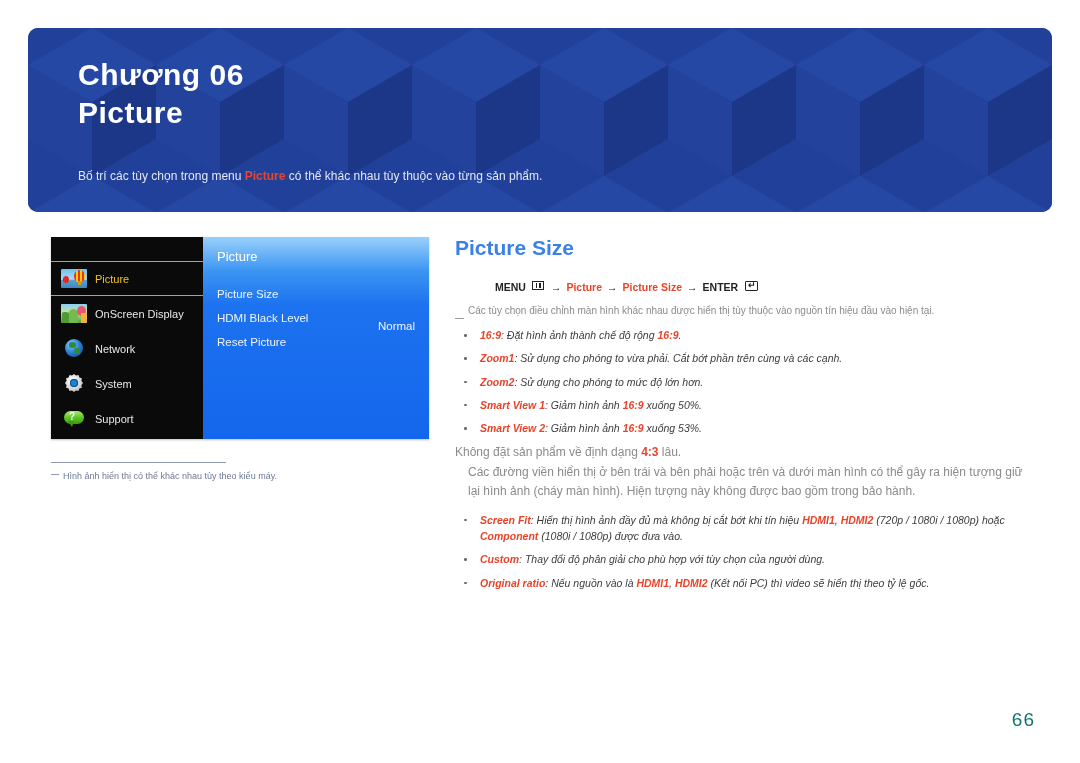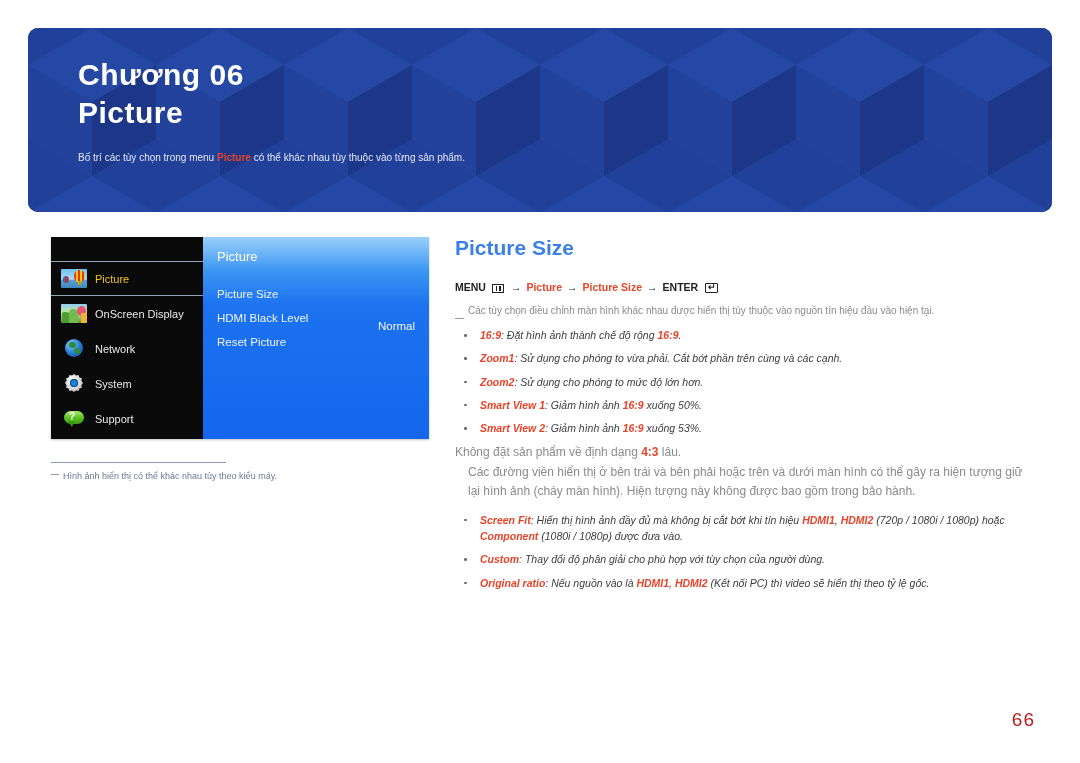--- a/index.html
+++ b/index.html
@@ -51,22 +51,22 @@
     font-weight: bold;
     color: #ffffff;
     letter-spacing: 0.5px;
     line-height: 1.28;
     margin: 0;
     white-space: nowrap;
   }
   .banner-note {
     position: absolute;
     left: 50px;
-    top: 123px;
-    font-size: 10px;
+    top: 140px;
+    font-size: 12px;
     color: #e3e7f4;
     white-space: nowrap;
     line-height: 1.4;
   }
   .banner-note .accent {
     color: #e8442a;
     font-weight: bold;
   }
 
   
@@ -243,22 +243,23 @@
     margin: 0 0 22px 0;
     line-height: 1.1;
   }
   .menupath {
     font-size: 10.5px;
     font-weight: bold;
     color: #222222;
     margin-bottom: 10px;
     white-space: nowrap;
     display: flex;
-    align-items: flex-end;
+    align-items: flex-start;
     gap: 4px;
+    margin-left: 40px;
   }
   .menupath .accent { color: #e8442a; }
   .menupath .arrow { color: #222; font-weight: normal; padding: 0 1px;}
   .icon-menu {
     display: inline-block;
     width: 12px;
     height: 9px;
     border: 1.2px solid #222;
     position: relative;
     box-sizing: border-box;
@@ -341,21 +342,21 @@
     line-height: 1.62;
   }
   .subnote .l1 { display: flex; align-items: flex-start; }
   .subnote .indent { padding-left: 13px; }
 
   .page-num {
     position: absolute;
     right: 45px;
     bottom: 32px;
     font-size: 19px;
-    color: #b91c1c;
+    color: #0f766e;
     letter-spacing: 1px;
   }
 </style>
 </head>
 <body>
 
 <div class="banner">
   <svg class="banner-pattern" viewBox="0 0 1024 184" preserveAspectRatio="none">
     <defs>
       <pattern id="cubes" width="128" height="148" patternUnits="userSpaceOnUse">

